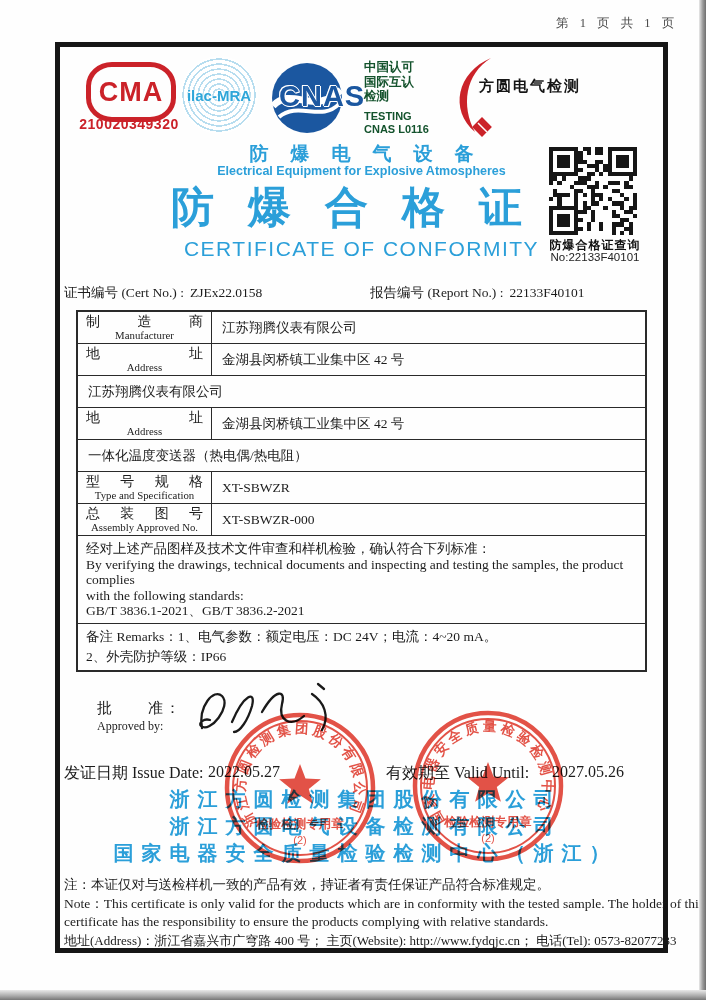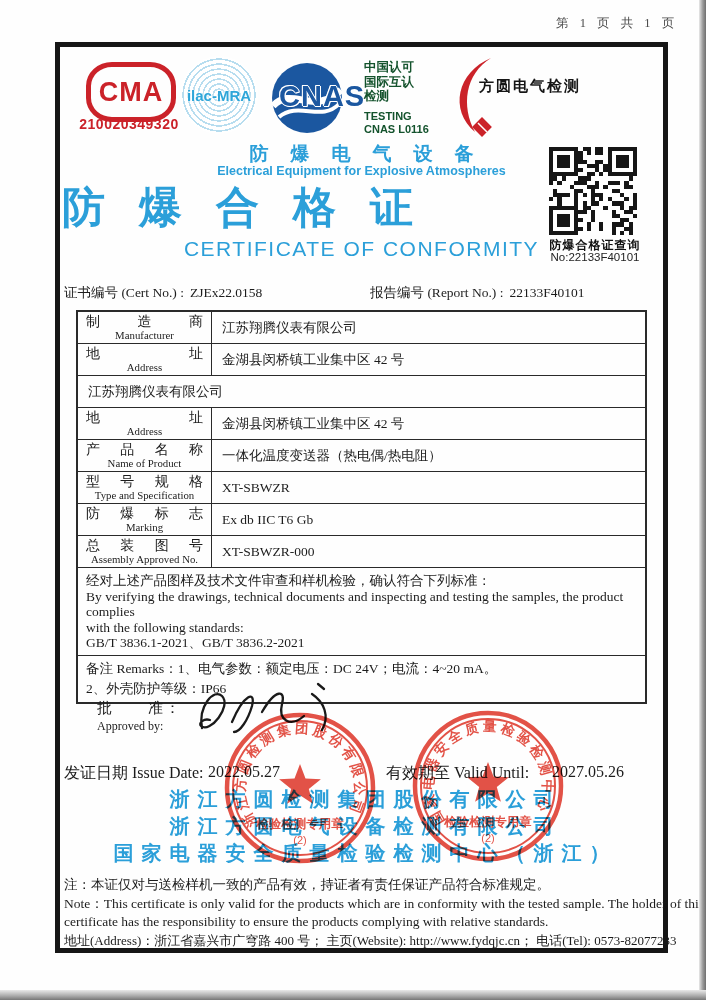--- a/index.html
+++ b/index.html
@@ -46,21 +46,21 @@
               font-family:"Liberation Sans",sans-serif;letter-spacing:1px;color:#111}
   .qr-number{left:545px;top:251px;width:100px;text-align:center;font-size:11.5px;color:#222;
              font-family:"Liberation Sans",sans-serif}
 
   
   .blue{color:#2b9fd9}
   .title-cn{left:55px;top:141px;width:613px;text-align:center;font-family:"Liberation Sans",sans-serif;
             font-weight:bold;font-size:19px;letter-spacing:22px;text-indent:22px}
   .title-en{left:55px;top:164px;width:613px;text-align:center;font-family:"Liberation Sans",sans-serif;
             font-weight:bold;font-size:12.5px}
-  .cert-title{left:28px;top:179px;width:613px;font-family:"Liberation Sans",sans-serif;
+  .cert-title{left:40px;top:179px;width:613px;text-align:center;font-family:"Liberation Sans",sans-serif;
               font-weight:bold;font-size:43px;letter-spacing:34px;text-indent:34px}
   .cert-title-en{left:55px;top:237px;width:613px;text-align:center;font-family:"Liberation Sans",sans-serif;
                  font-weight:500;font-size:21px;letter-spacing:1.5px}
 
   .certnums{top:284px;font-size:13.5px;color:#1c1c1c}
   .certnums .v{padding-left:6px}
 
   
   .ctable{left:76px;top:310px;width:567px;border:2px solid #2a2a2a}
   .trow{display:flex;height:31px;border-bottom:1px solid #2a2a2a}
@@ -373,39 +373,28 @@
       <div class="tvalue">江苏翔腾仪表有限公司</div>
     </div>
     <div class="trow">
       <div class="tlabel">
           <div class="cn">地址</div>
           <div class="en">Address</div>
         </div>
       <div class="tvalue">金湖县闵桥镇工业集中区 42 号</div>
     </div>
     <div class="trow">
-      <div class="tlabel">
-          <div class="cn">产品名称</div>
-          <div class="en">Name of Product</div>
-        </div>
       <div class="tvalue">一体化温度变送器（热电偶/热电阻）</div>
     </div>
     <div class="trow">
       <div class="tlabel">
           <div class="cn">型号规格</div>
           <div class="en">Type and Specification</div>
         </div>
       <div class="tvalue">XT-SBWZR</div>
-    </div>
-    <div class="trow">
-      <div class="tlabel">
-          <div class="cn">防爆标志</div>
-          <div class="en">Marking</div>
-        </div>
-      <div class="tvalue">Ex db IIC T6 Gb</div>
     </div>
     <div class="trow">
       <div class="tlabel">
           <div class="cn">总装图号</div>
           <div class="en">Assembly Approved No.</div>
         </div>
       <div class="tvalue">XT-SBWZR-000</div>
     </div>
     <div class="statement">
       <div>经对上述产品图样及技术文件审查和样机检验，确认符合下列标准：</div>

